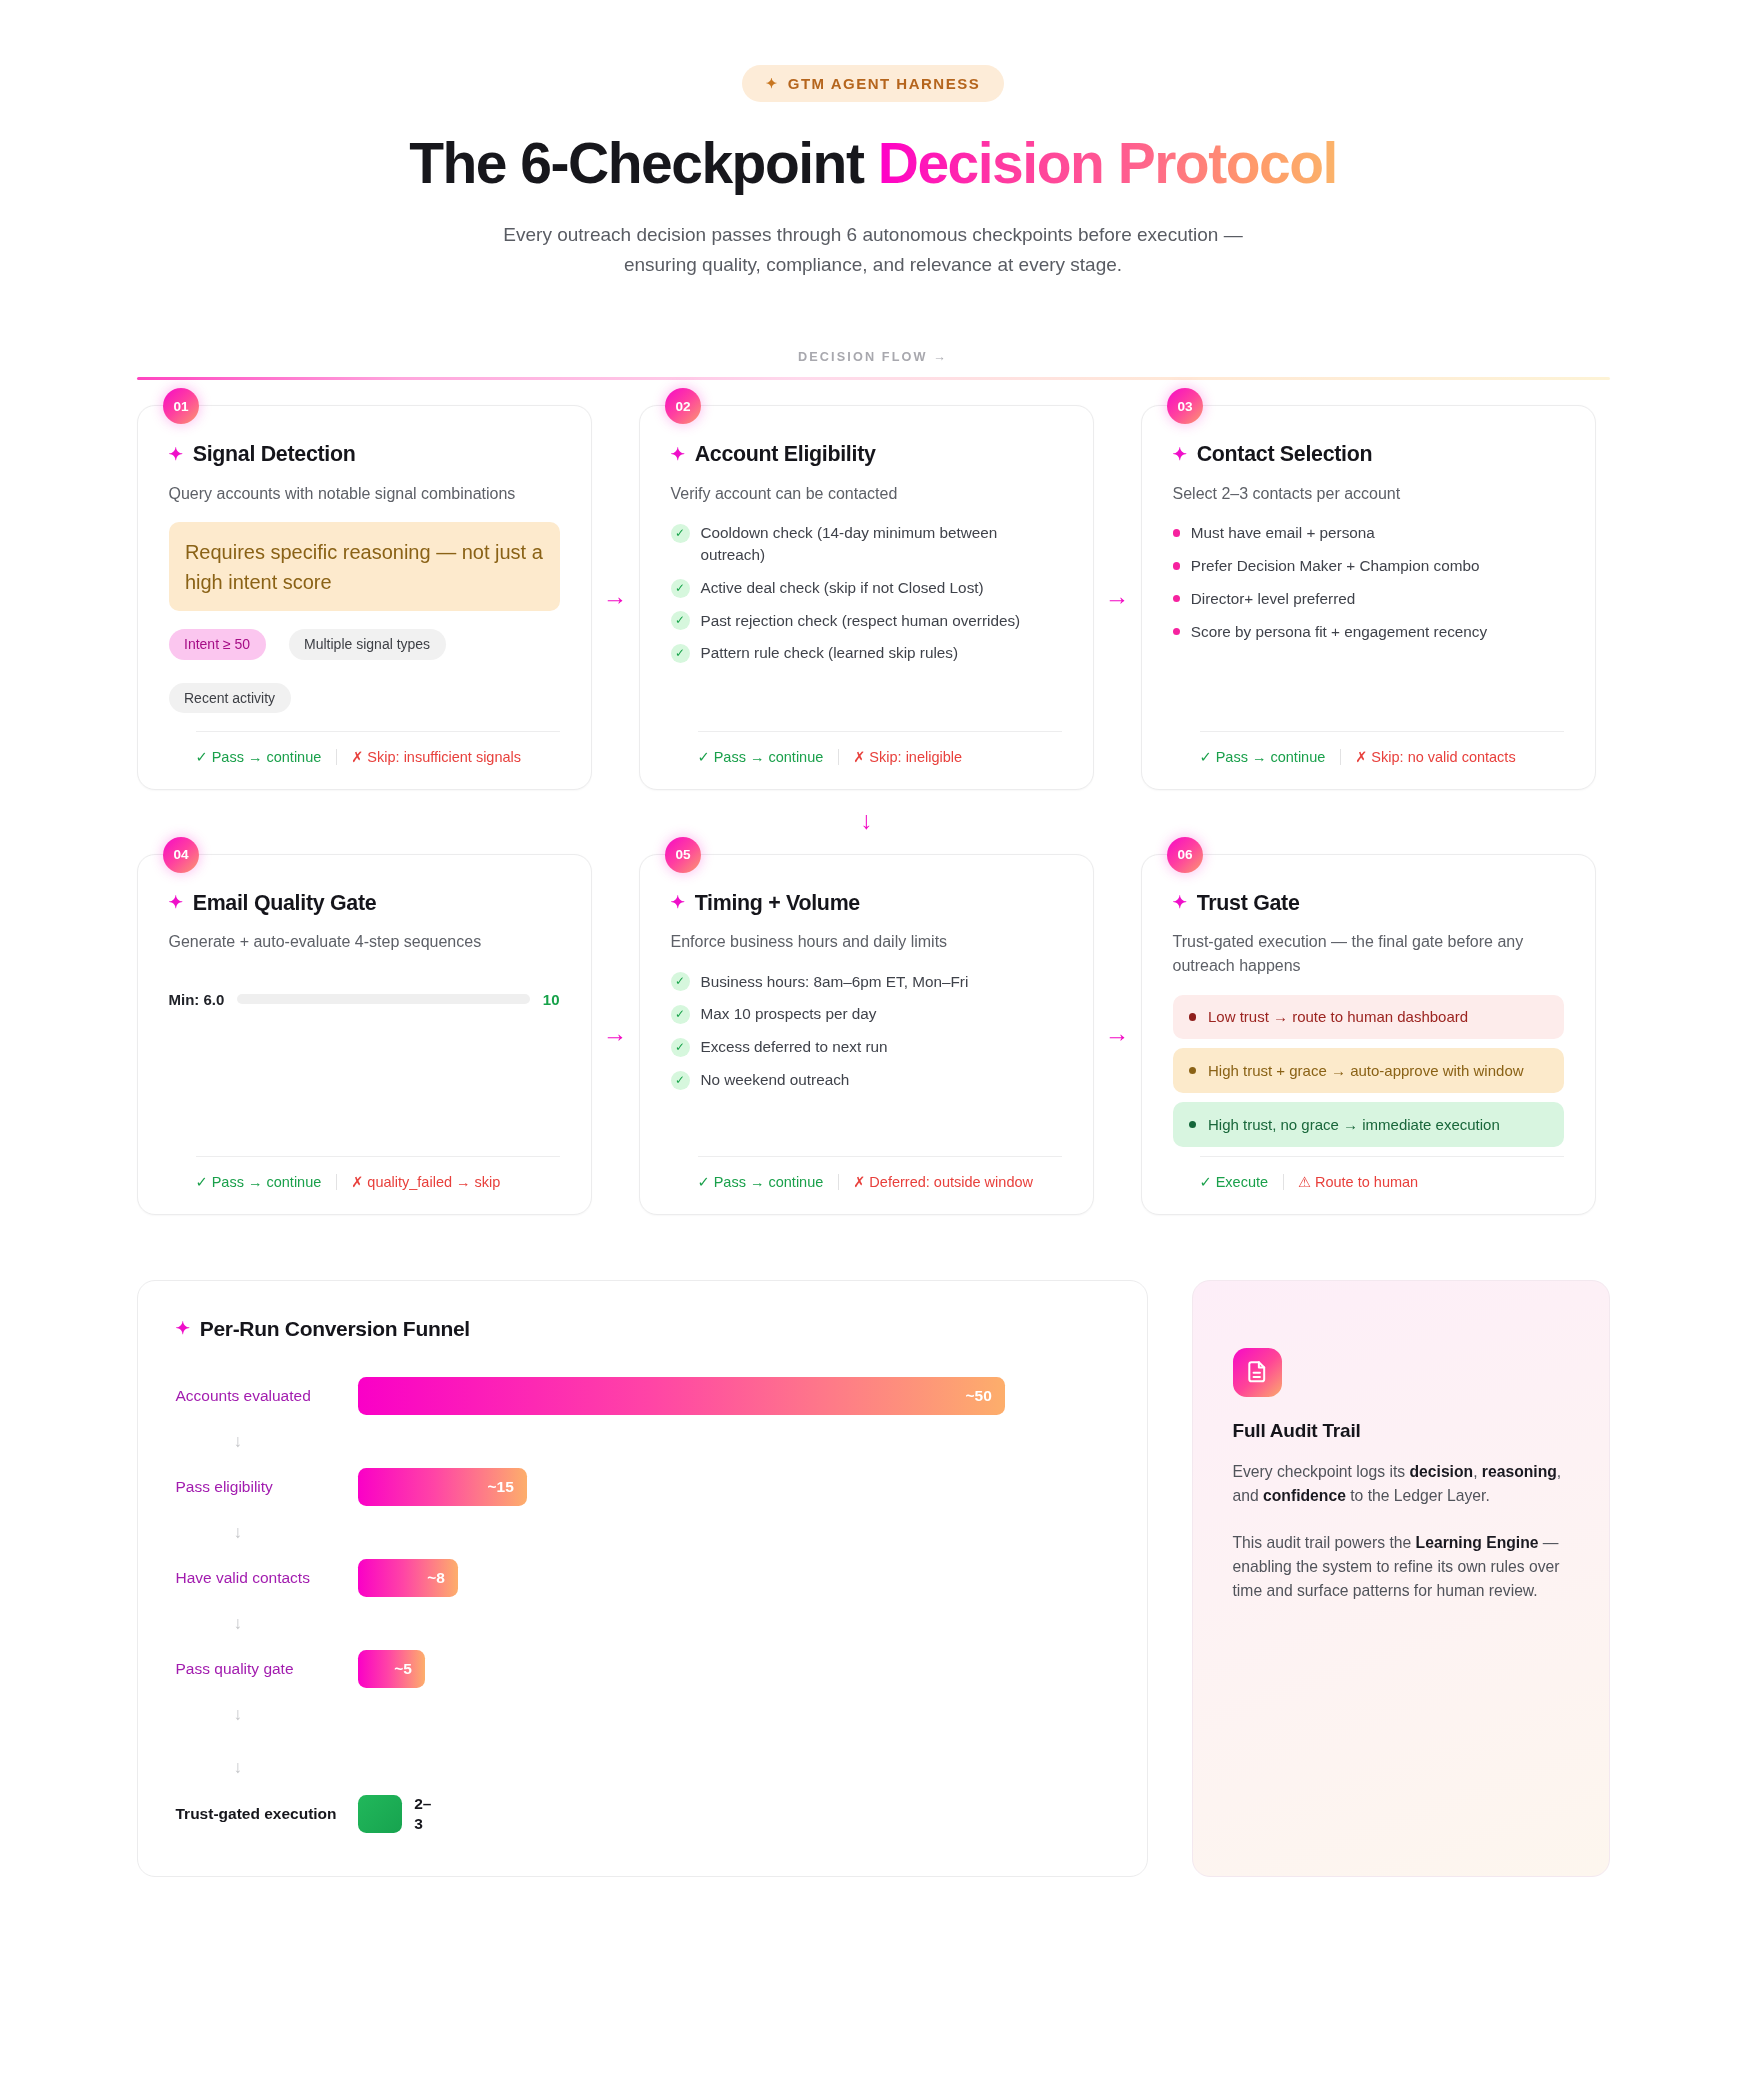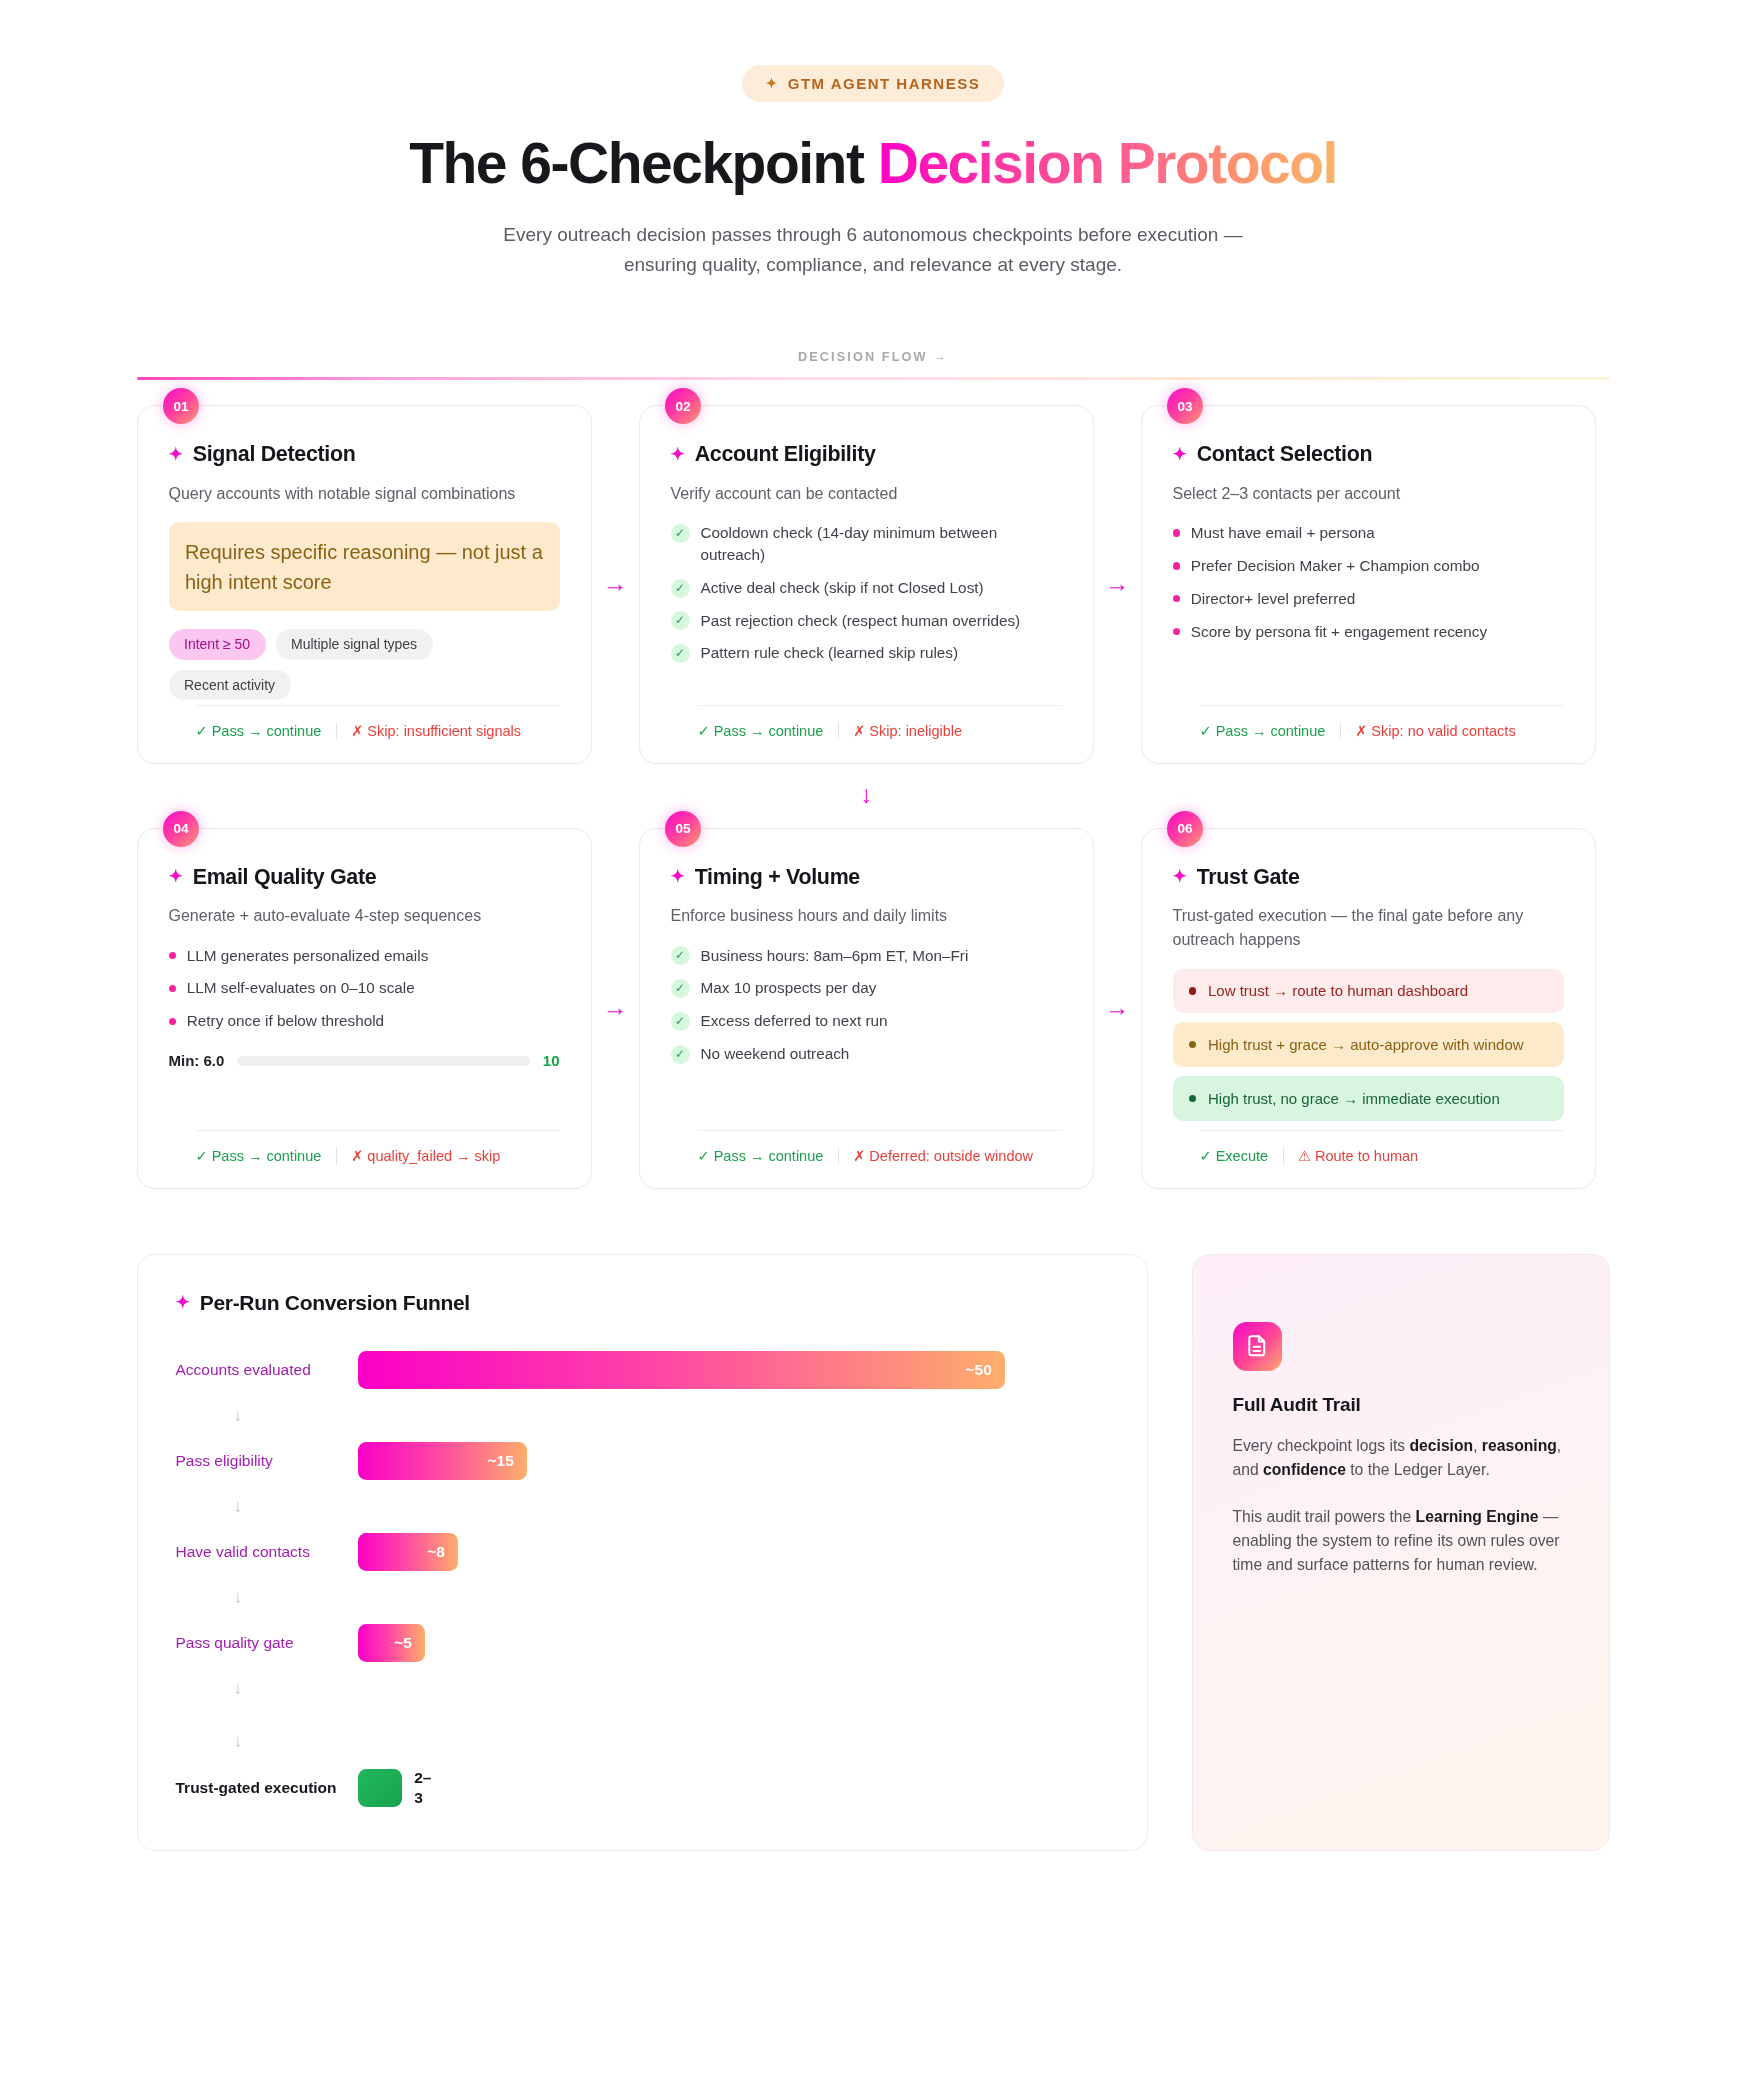--- a/index.html
+++ b/index.html
@@ -114,21 +114,21 @@
 
   .callout {
     background: #fdeacd;
     color: #8a6216;
     font-size: 20px; line-height: 1.5;
     border-radius: 10px;
     padding: 14.5px 16.4px;
     margin-bottom: 18px;
   }
 
-  .tags { display: flex; flex-wrap: wrap; gap: 10px; margin-bottom: 5px; }
+  .tags { display: flex; flex-wrap: wrap; gap: 23px; margin-bottom: 18px; }
   .tag {
     font-size: 14px; padding: 7.3px 15.5px; border-radius: 908px;
     background: #f1f1f1; color: #3d3f45; white-space: nowrap;
   }
   .tag.pink { background: #fbc6ef; color: #a60d86; font-weight: 500; }
 
   ul.checks, ul.dots { list-style: none; display: flex; flex-direction: column; gap: 11px; }
   ul.checks li, ul.dots li {
     display: flex; gap: 11px; align-items: flex-start;
     font-size: 15.3px; line-height: 1.43; color: #3f424a;
@@ -350,34 +350,20 @@
     </div>
 
     <div class="cellwrap">
       <div class="card">
         <div class="numbadge">04</div>
         <h3>
           <span class="spk">✦</span>
           <span>Email Quality Gate</span>
         </h3>
         <div class="desc">Generate + auto-evaluate 4-step sequences</div>
-        <ul class="dots">
-          <li>
-              <span class="dotic"></span>
-              <span>LLM generates personalized emails</span>
-            </li>
-          <li>
-              <span class="dotic"></span>
-              <span>LLM self-evaluates on 0–10 scale</span>
-            </li>
-          <li>
-              <span class="dotic"></span>
-              <span>Retry once if below threshold</span>
-            </li>
-        </ul>
         <div class="slider">
           <span class="lbl">Min: 6.0</span>
           <span class="track">
             <span class="fill" id="qfill" style="width: 60%; background: linear-gradient(90deg, rgb(232, 64, 47) 0%, rgb(239, 122, 59) 22%, rgb(244, 196, 76) 46%, rgb(169, 204, 85) 70%, rgb(25, 179, 87) 100%);"></span>
           </span>
           <span class="max">10</span>
         </div>
         <div class="footer">
           <span class="pass">✓ Pass → continue</span>
           <span class="sep"></span>

